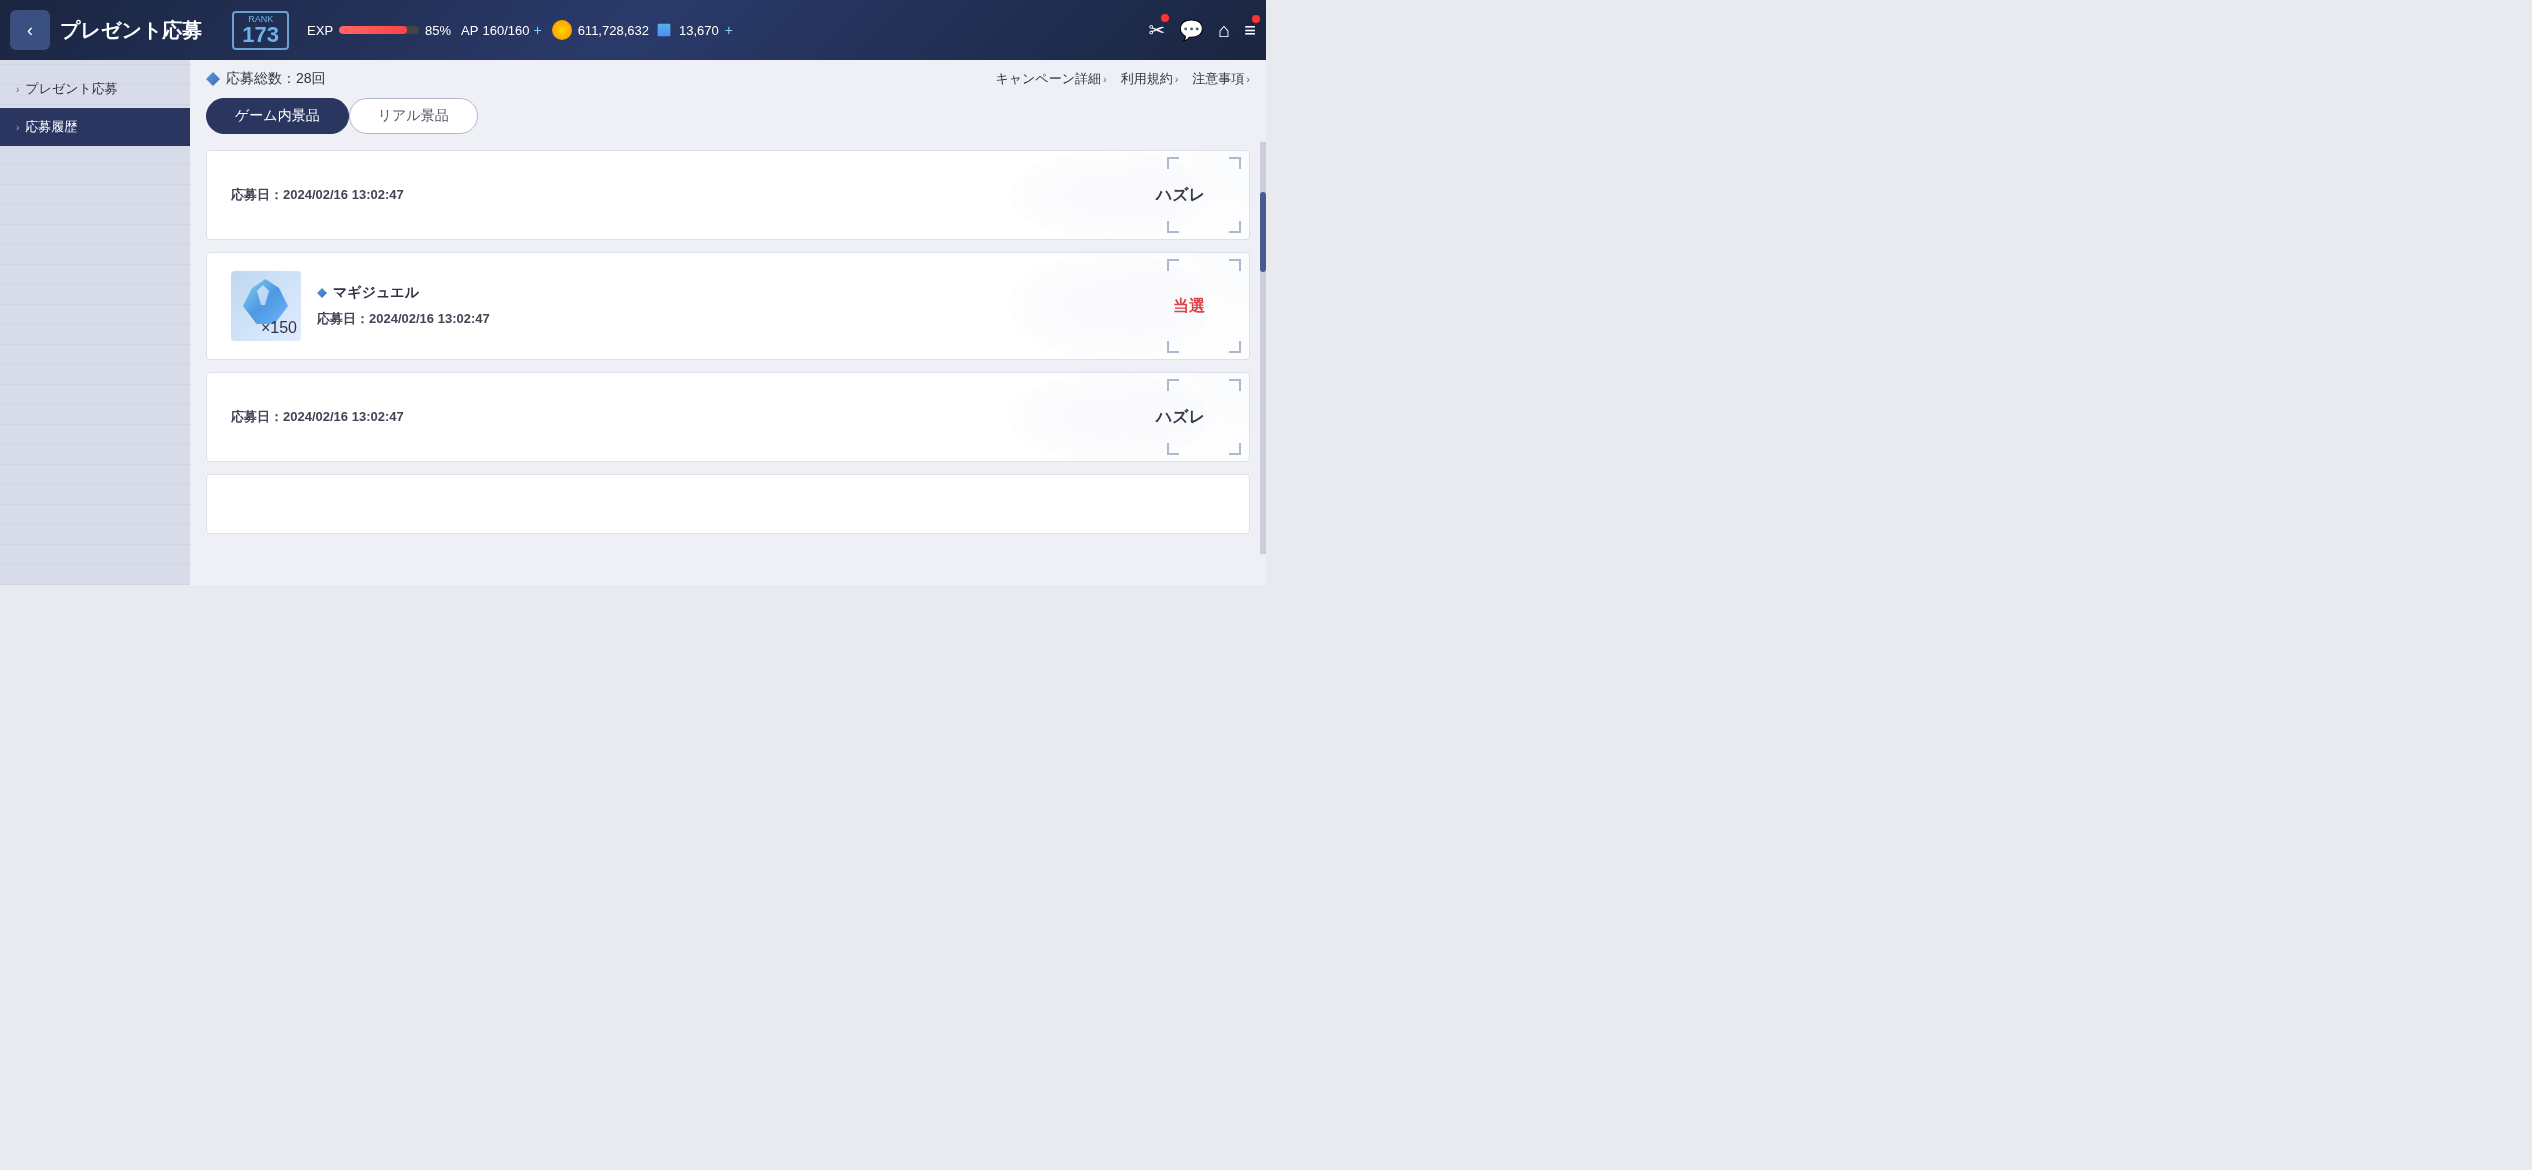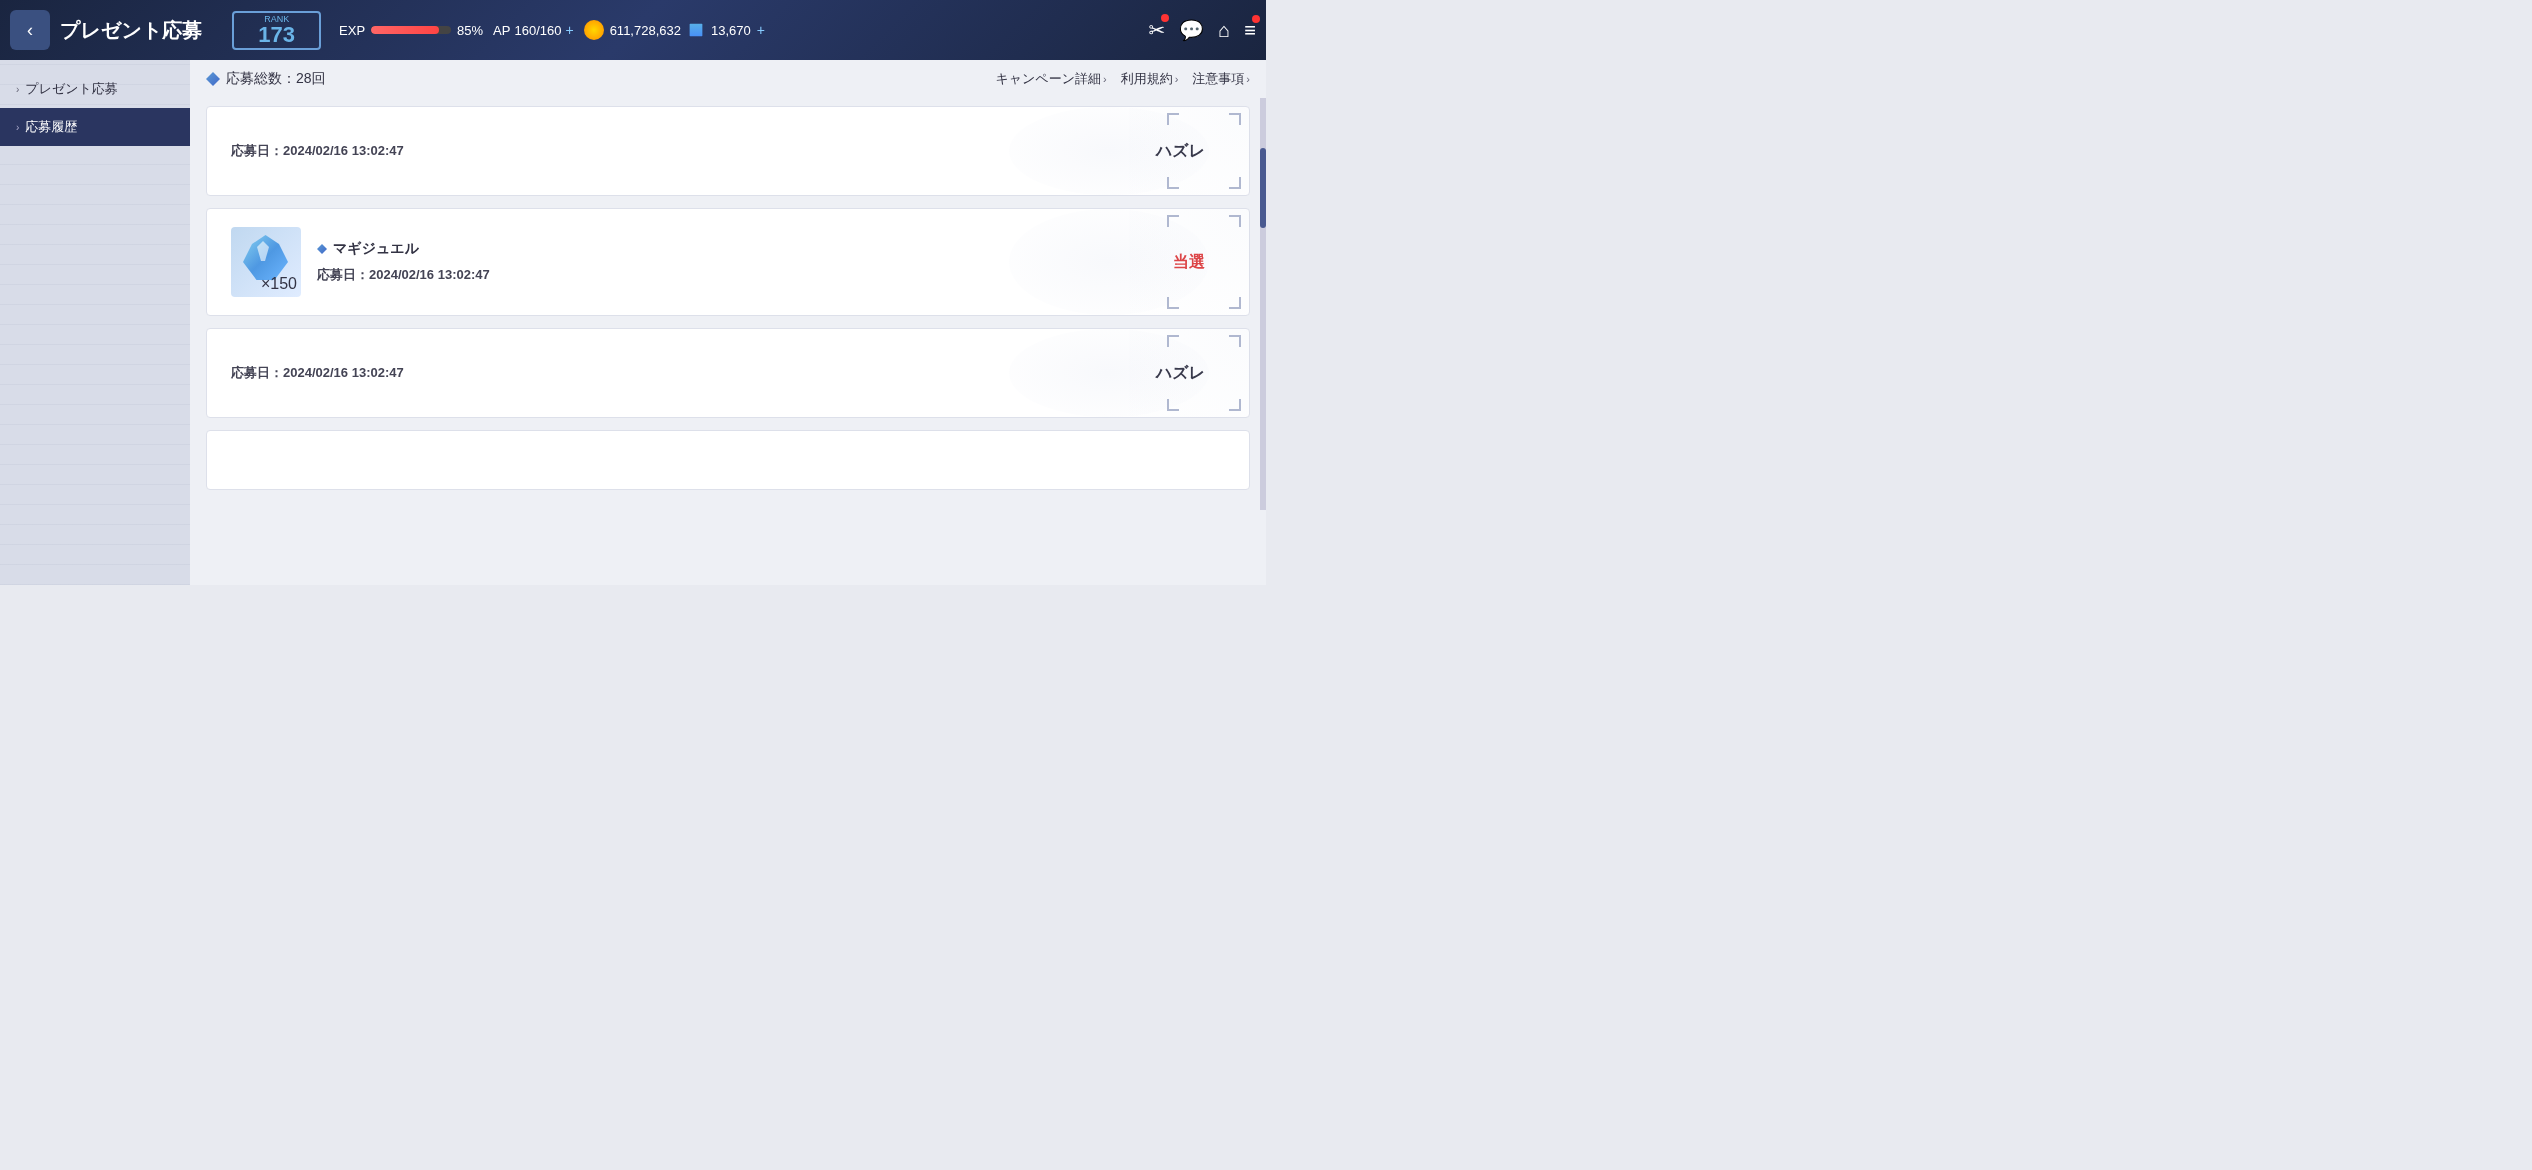--- a/index.html
+++ b/index.html
@@ -35,21 +35,21 @@
     }
     .page-title {
       color: white;
       font-size: 20px;
       font-weight: bold;
       margin-right: 20px;
     }
     .rank-box {
       border: 2px solid #6a9fd8;
       border-radius: 4px;
-      padding: 2px 24px;
+      padding: 2px 8px;
       text-align: center;
       color: #6ab4e8;
       margin-right: 8px;
     }
     .rank-label {
       font-size: 9px;
       line-height: 1;
     }
     .rank-value {
       font-size: 22px;
@@ -491,20 +491,28 @@
           <span>利用規約</span>
           <span class="arrow">›</span>
         </div>
         <div class="toolbar-link">
           <span>注意事項</span>
           <span class="arrow">›</span>
         </div>
       </div>
     </div>
 
+    <div class="tabs">
+      <div class="tab active">
+        <span>ゲーム内景品</span>
+      </div>
+      <div class="tab">
+        <span>リアル景品</span>
+      </div>
+    </div>
 
     <div class="content-scroll">
 
       <div class="card">
         <div class="card-bg-decoration"></div>
         <div class="card-bg-corner"></div>
         <div class="card-content">
           <div class="card-date">応募日：2024/02/16 13:02:47</div>
         </div>
         <div class="card-result result-miss">ハズレ</div>

